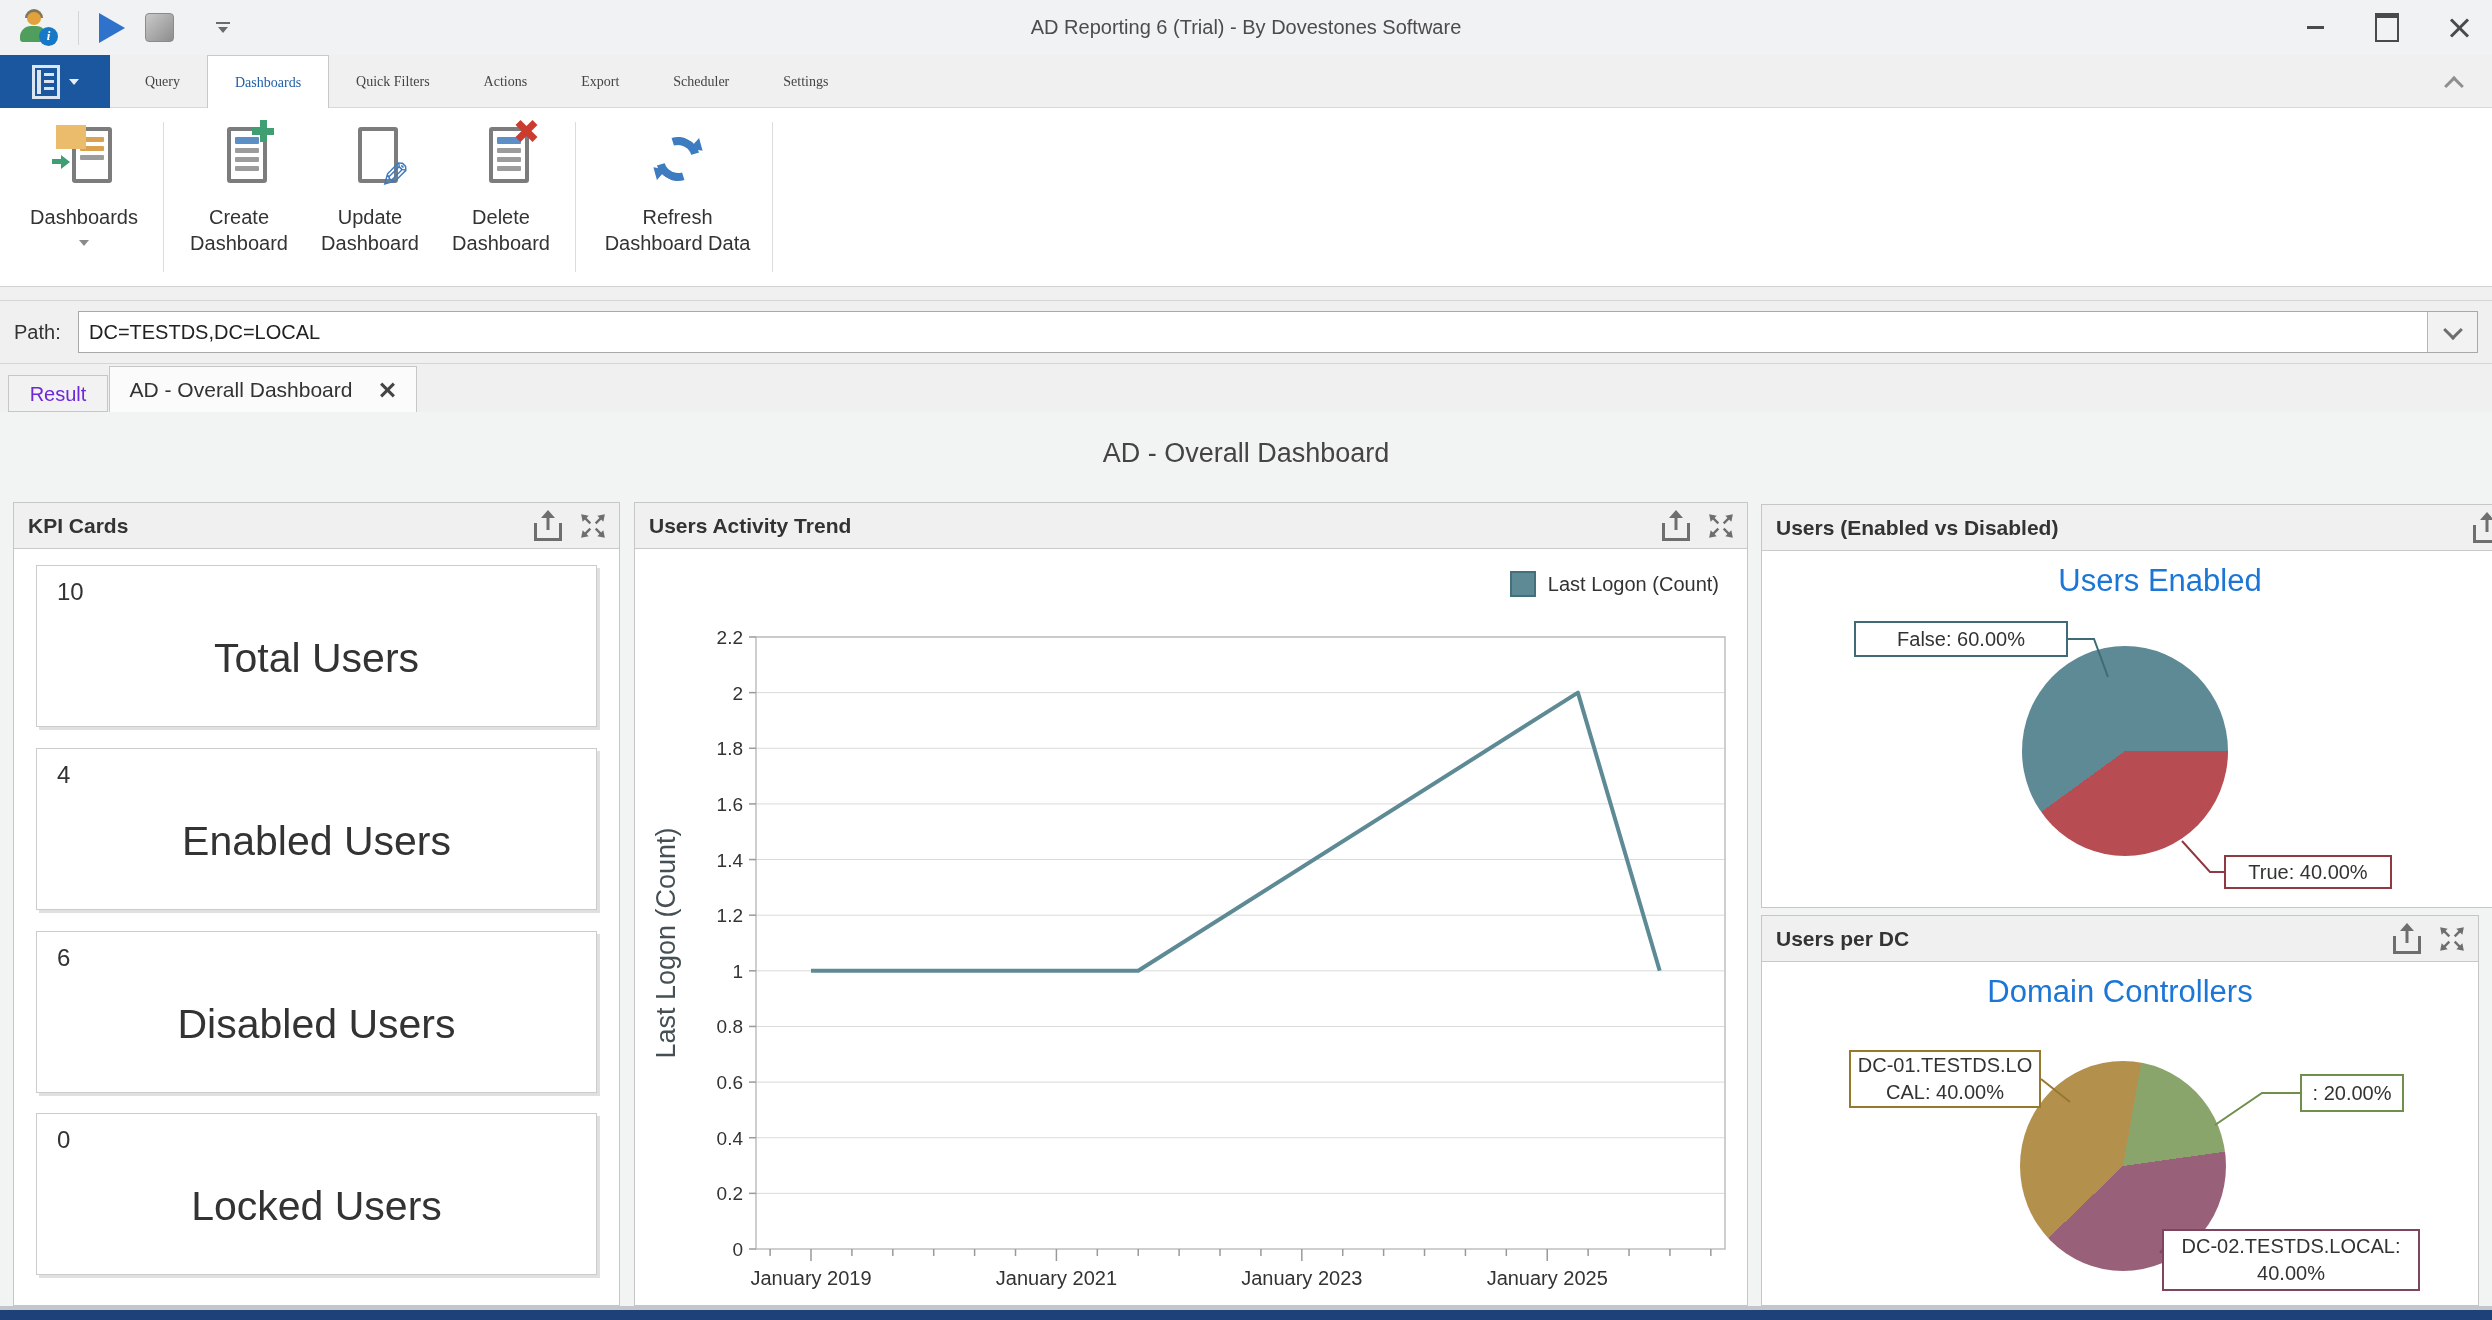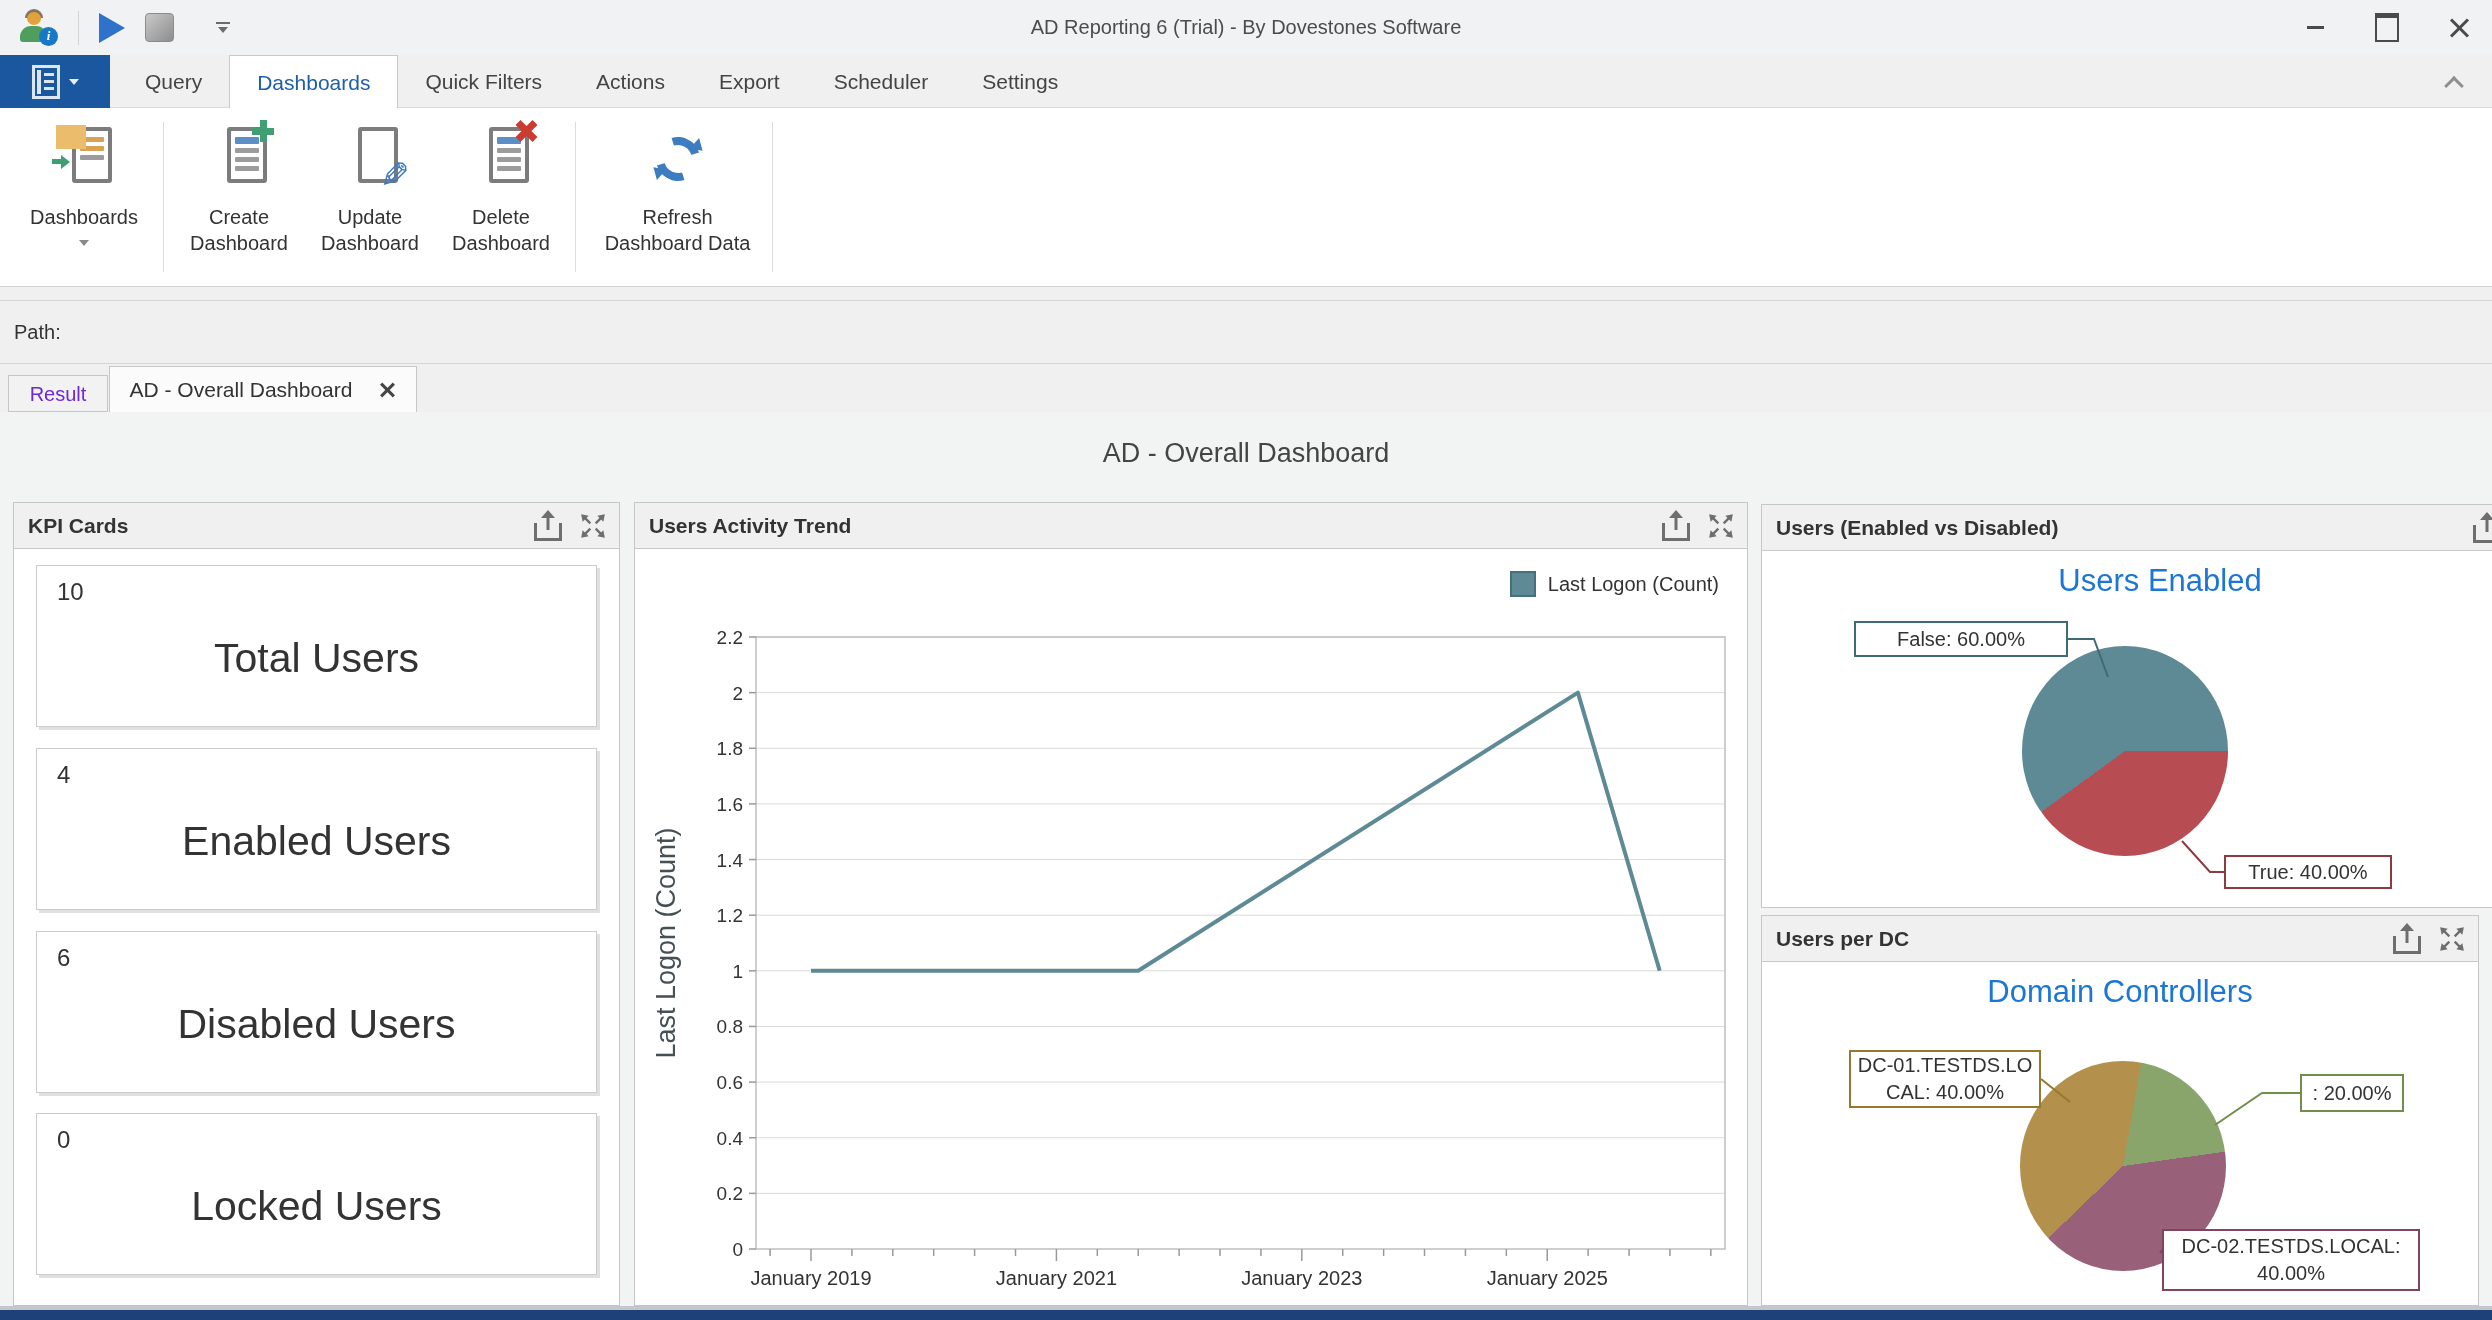--- a/index.html
+++ b/index.html
@@ -29,21 +29,21 @@
   .wc-close i::before,.wc-close i::after{content:"";position:absolute;left:11px;top:0;width:3px;height:24px;background:#4a4a4a;}
   .wc-close i::before{transform:rotate(45deg);} .wc-close i::after{transform:rotate(-45deg);}
   
   .ribbon-tabs{position:absolute;left:0;top:55px;width:100%;height:53px;background:#f0f0f0;border-bottom:1px solid #d9d9d9;box-sizing:border-box;}
   .app-btn{position:absolute;left:0;top:0;width:110px;height:53px;background:#1a579f;display:flex;align-items:center;justify-content:center;gap:9px;}
   .menu-ic{position:relative;width:28px;height:34px;border:3px solid #dce6f2;display:flex;flex-direction:column;gap:4px;justify-content:center;padding:3px 3px 3px 9px;box-sizing:border-box;}
   .menu-ic::before{content:"";position:absolute;left:2px;top:2px;bottom:2px;width:4px;background:#dce6f2;}
   .menu-ic i{display:block;height:3px;background:#dce6f2;}
   .app-caret{width:0;height:0;border-left:5px solid transparent;border-right:5px solid transparent;border-top:6px solid #e8eef5;}
   .rtabs{position:absolute;left:118px;top:0;height:53px;display:flex;}
-  .rtab{height:53px;line-height:53px;padding:0 27px;font-size:21px;color:#444;box-sizing:border-box;}
+  .rtab{height:53px;line-height:53px;padding:0 27px;font-size:14px;color:#444;box-sizing:border-box;font-family:Liberation Serif, serif;}
   .rtab.active{background:#fff;border:1px solid #c9c9c9;border-bottom:none;color:#1d5fa8;}
   .ribbon-collapse{position:absolute;right:26px;top:16px;width:24px;height:24px;display:flex;align-items:center;justify-content:center;}
   .ribbon-collapse i{width:11px;height:11px;border-left:3px solid #8f8f8f;border-top:3px solid #8f8f8f;transform:rotate(45deg);margin-top:6px;}
   
   .ribbon-body{position:absolute;left:0;top:108px;width:100%;height:179px;background:#fff;border-bottom:1px solid #d2d2d2;box-sizing:border-box;}
   .rbtn{position:absolute;top:4px;height:168px;display:flex;flex-direction:column;align-items:center;}
   .rbtn .ic{height:78px;display:flex;align-items:center;justify-content:center;margin-top:8px;}
   .rbtn .lbl{font-size:20px;color:#333;text-align:center;line-height:26px;margin-top:6px;}
   .rbtn .dd{margin-top:10px;width:0;height:0;border-left:5px solid transparent;border-right:5px solid transparent;border-top:6px solid #8a8a8a;}
   .rsep{position:absolute;top:14px;width:1px;height:150px;background:#dcdcdc;}
@@ -237,20 +237,26 @@
             <i class="a2"></i>
           </span>
         </span>
       <span class="lbl"><span>Refresh</span><br><span>Dashboard Data</span></span>
     </div>
     <span class="rsep" style="left:772px;"></span>
   </div>
 
   <div class="path-bar">
     <span class="path-label">Path:</span>
+    <div class="combo">
+      <span class="combo-text">DC=TESTDS,DC=LOCAL</span>
+      <span class="combo-btn">
+          <i></i>
+        </span>
+    </div>
   </div>
 
   <div class="doc-tabs">
     <span class="dtab-result">Result</span>
     <span class="dtab-active">
       <span>AD - Overall Dashboard</span>
       <span class="dtab-close"></span>
     </span>
   </div>
 

